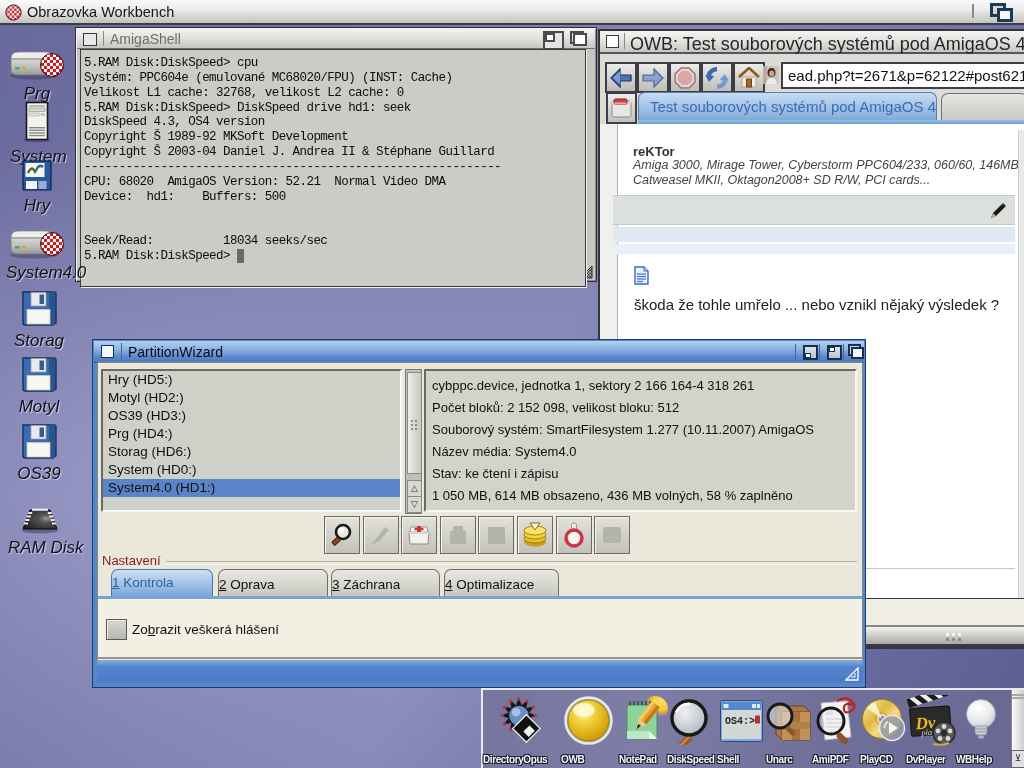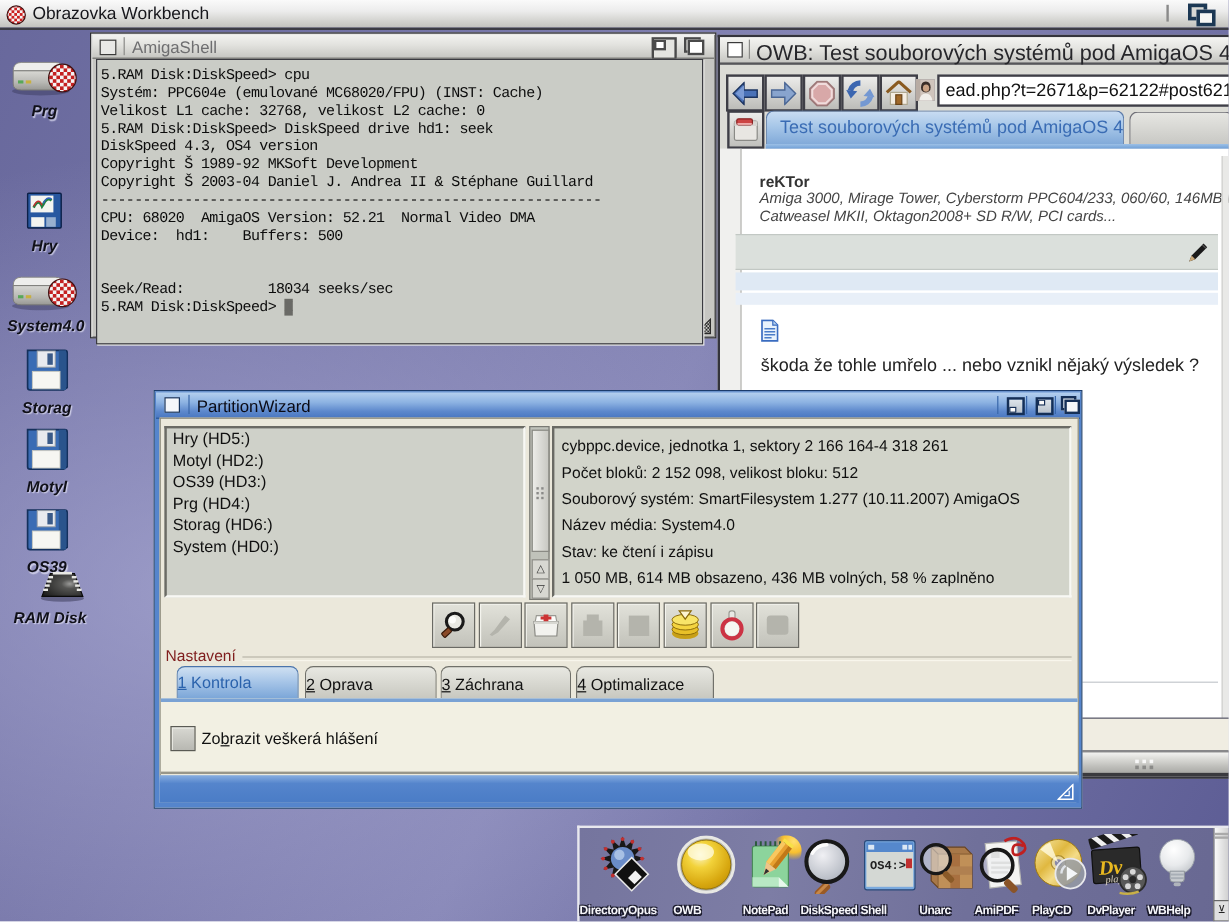--- a/index.html
+++ b/index.html
@@ -71,22 +71,22 @@
 #owb .rektor{position:absolute;left:33px;top:20px;font-size:13px;font-weight:bold;color:#333;}
 #owb .sig{position:absolute;left:33px;top:34px;font-size:12.5px;font-style:italic;color:#444;line-height:15px;white-space:nowrap;}
 #owb .band1{position:absolute;left:13px;top:71px;width:402px;height:28px;background:#dbe0dc;
   border-top:1px solid #c2c8c4;border-bottom:1px solid #c2c8c4;}
 #owb .band2{position:absolute;left:13px;top:103px;width:402px;height:15px;background:#dfe9f4;}
 #owb .band3{position:absolute;left:13px;top:120px;width:402px;height:10px;background:#e8eff8;}
 #owb .ptitle{position:absolute;left:53px;top:145px;font-size:15px;font-weight:bold;letter-spacing:.2px;color:#222;white-space:nowrap;}
 #owb .pbody{position:absolute;left:34px;top:172px;font-size:15px;color:#222;white-space:nowrap;}
 
 
-#pw{left:92px;top:325px;width:774px;height:349px;
-  background:#ebe8db;border:1px solid #1c3c6c;margin-left:36px;}
+#pw{left:92px;top:339px;width:774px;height:349px;
+  background:#ebe8db;border:1px solid #1c3c6c;}
 #pw .frame{position:absolute;inset:0;border:4px solid #5585cc;box-sizing:border-box;}
 #pw .tbar{position:absolute;left:1px;top:1px;right:1px;height:21px;
   background:linear-gradient(#b5d0ee 0%,#8cb2e2 40%,#5d88cc 75%,#4a78c2 100%);
   border-bottom:1px solid #2a5494;}
 #pw .ttext{position:absolute;left:34px;top:3px;font-size:14px;color:#0a0a14;}
 #pw .inner{position:absolute;left:4px;top:22px;width:766px;height:300px;
   background:#ebe8db;border:1px solid #8a8878;box-sizing:border-box;}
 #pw .bbar{position:absolute;left:4px;bottom:4px;width:766px;height:23px;
   background:linear-gradient(#88aee0 0%,#5585cc 30%,#4a7cc6 100%);}
 #pw .list{position:absolute;left:8px;top:29px;width:301px;height:143px;background:#cfd1c9;
@@ -123,21 +123,21 @@
 #dock .lbl{position:absolute;top:64px;font-size:10px;font-weight:bold;letter-spacing:-0.4px;color:#f6f6fa;
   text-shadow:1px 1px 0 #1a1a2a, -1px -1px 0 #1a1a2a, 1px -1px 0 #1a1a2a, -1px 1px 0 #1a1a2a;
   text-align:left;white-space:nowrap;}
 #dock .dscroll{position:absolute;right:0;top:0;width:14px;height:78px;background:linear-gradient(90deg,#fafafa,#c8c8c8);
   border-left:1px solid #888;}
 #dock .dbtn{position:absolute;right:1px;bottom:2px;width:12px;height:16px;background:#e0e0e0;border:1px solid #666;
   font-size:9px;text-align:center;line-height:14px;color:#222;}
 
 
 .dicon{position:absolute;text-align:center;}
-.dlab{font-size:13px;font-style:italic;font-weight:bold;color:#101018;
+.dlab{font-size:17px;font-style:italic;font-weight:normal;color:#101018;
   text-shadow:1px 1px 1px rgba(240,240,255,.7);white-space:nowrap;}
 </style>
 </head>
 <body>
 <div id="screen">
 
   <div class="win" id="shell">
     <div class="tbar">
       <div class="tgad" style="left:4px;">
           <div style="width:12px;height:11px;border:1px solid #3a3a3a;background:#e8e8e6;"></div>
@@ -297,20 +297,21 @@
     </div>
     <div class="inner"></div>
     <div class="bbar"></div>
     <div class="list">
       <div class="row">Hry (HD5:)</div>
       <div class="row">Motyl (HD2:)</div>
       <div class="row">OS39 (HD3:)</div>
       <div class="row">Prg (HD4:)</div>
       <div class="row">Storag (HD6:)</div>
       <div class="row">System (HD0:)</div>
+      <div class="row sel">System4.0 (HD1:)</div>
     </div>
     <div class="sbar">
       <div class="knob">
           <div style="position:absolute;left:3px;top:47px;width:2px;height:2px;background:#8a8a88;box-shadow:4px 0 0 #8a8a88,0 4px 0 #8a8a88,4px 4px 0 #8a8a88,0 8px 0 #8a8a88,4px 8px 0 #8a8a88;"></div>
         </div>
       <div class="sarr" style="top:110px;">△</div>
       <div class="sarr" style="top:126px;">▽</div>
     </div>
     <div class="info">cybppc.device, jednotka 1, sektory 2 166 164-4 318 261
 Počet bloků: 2 152 098, velikost bloku: 512
@@ -421,20 +422,37 @@
         <ellipse cx="26" cy="28" rx="24" ry="3.5" fill="rgba(40,40,70,.35)"></ellipse>
         <path d="M3 11 Q3 4 10 4 L38 4 Q45 4 45 11 Z" fill="#eeeeec" stroke="#8a8a86" stroke-width=".8"></path>
         <path d="M3 11 L45 11 L45 22 Q45 27 38 27 L10 27 Q3 27 3 22 Z" fill="url(#hg1)" stroke="#7a7a76" stroke-width=".8"></path>
         <rect x="7" y="19" width="4.5" height="2.6" fill="#58a858"></rect>
         <rect x="13.5" y="19" width="4.5" height="2.6" fill="#c8b040"></rect>
         <circle cx="44" cy="17" r="11.5" fill="url(#ck1)" stroke="#401010" stroke-width="1"></circle>
         <path d="M44 5.5 a11.5 11.5 0 0 0 0 23 a11.5 11.5 0 0 1 0 -23" fill="rgba(60,10,10,.22)"></path>
       </svg>
     <div class="dlab">Prg</div>
   </div>
+  <div class="dicon" style="left:10px;top:101px;width:54px;">
+    <svg width="28" height="42" viewBox="0 0 28 42">
+        <ellipse cx="14" cy="39" rx="13" ry="2.5" fill="rgba(40,40,70,.35)"></ellipse>
+        <rect x="3.5" y="1.5" width="21" height="37" fill="#f2f2ee" stroke="#1a1a1a" stroke-width="1.6"></rect>
+        <rect x="6" y="4" width="16" height="2" fill="#b8b8b4"></rect>
+        <rect x="6" y="7" width="16" height="3.5" fill="#d8d8d2" stroke="#8a8a86" stroke-width=".6"></rect>
+        <rect x="6" y="12" width="10" height="3" fill="#e4e4de" stroke="#9a9a96" stroke-width=".6"></rect>
+        <rect x="17.5" y="12" width="4.5" height="3" fill="#c8c8c2"></rect>
+        <g fill="#8a8a86">
+          <rect x="6" y="26" width="16" height="1.4"></rect>
+          <rect x="6" y="28.6" width="16" height="1.4"></rect>
+          <rect x="6" y="31.2" width="16" height="1.4"></rect>
+          <rect x="6" y="33.8" width="16" height="1.4"></rect>
+        </g>
+      </svg>
+    <div class="dlab">System</div>
+  </div>
   <div class="dicon" style="left:10px;top:160px;width:54px;">
     <svg width="30" height="32" viewBox="0 0 30 32">
         <rect x="1" y="1" width="28" height="29" rx="1" fill="#2858a0" stroke="#0c2048" stroke-width="1.2"></rect>
         <rect x="3.5" y="3" width="19" height="14" fill="#f4f4f0"></rect>
         <path d="M6 13 Q10 5 13 12 L14 10.5 Q17 4 21 7" fill="none" stroke="#208040" stroke-width="2.2"></path>
         <path d="M6 12 Q10 4 13 11" fill="none" stroke="#c03030" stroke-width="1.2"></path>
         <path d="M14 9.5 Q17 3 21 6" fill="none" stroke="#3060c0" stroke-width="1.2"></path>
         <rect x="4" y="21" width="11" height="8" fill="#f4f4f0"></rect>
         <rect x="16.5" y="21" width="8" height="8" fill="#98b0d0"></rect>
       </svg>
@@ -487,21 +505,21 @@
   <div class="dicon" style="left:10px;top:423px;width:58px;">
     <svg width="37" height="37" viewBox="0 0 37 37">
         <path d="M2 2 h31 a2 2 0 0 1 2 2 v29 l-3 2 H4 a2 2 0 0 1 -2 -2 Z" fill="#3a6cb4" stroke="#14305c" stroke-width="1.4"></path>
         <rect x="28" y="2" width="6" height="33" fill="#2a548c"></rect>
         <rect x="10" y="2.5" width="15" height="13.5" fill="#e8eaee" stroke="#9aa0a8" stroke-width=".8"></rect>
         <rect x="18.5" y="4.5" width="4.5" height="9.5" fill="#3a5a88"></rect>
         <rect x="6" y="19.5" width="23" height="14.5" fill="#f6f6f2" stroke="#c8c8c0" stroke-width=".8"></rect>
       </svg>
     <div class="dlab">OS39</div>
   </div>
-  <div class="dicon" style="left:8px;top:472px;width:64px;text-align:right;">
+  <div class="dicon" style="left:8px;top:504px;width:64px;">
     <svg width="40" height="30" viewBox="0 0 40 30">
         <defs>
           <radialGradient id="rg1" cx=".68" cy=".45" r=".8">
             <stop offset="0" stop-color="#9a9a98"></stop>
             <stop offset=".25" stop-color="#555553"></stop>
             <stop offset="1" stop-color="#1a1a1a"></stop>
           </radialGradient>
         </defs>
         <ellipse cx="20" cy="26.5" rx="18" ry="3" fill="rgba(30,30,55,.4)"></ellipse>
         <path d="M3 25 L37 25 L30 6 L10 6 Z" fill="url(#rg1)" stroke="#0a0a0a" stroke-width="1"></path>

